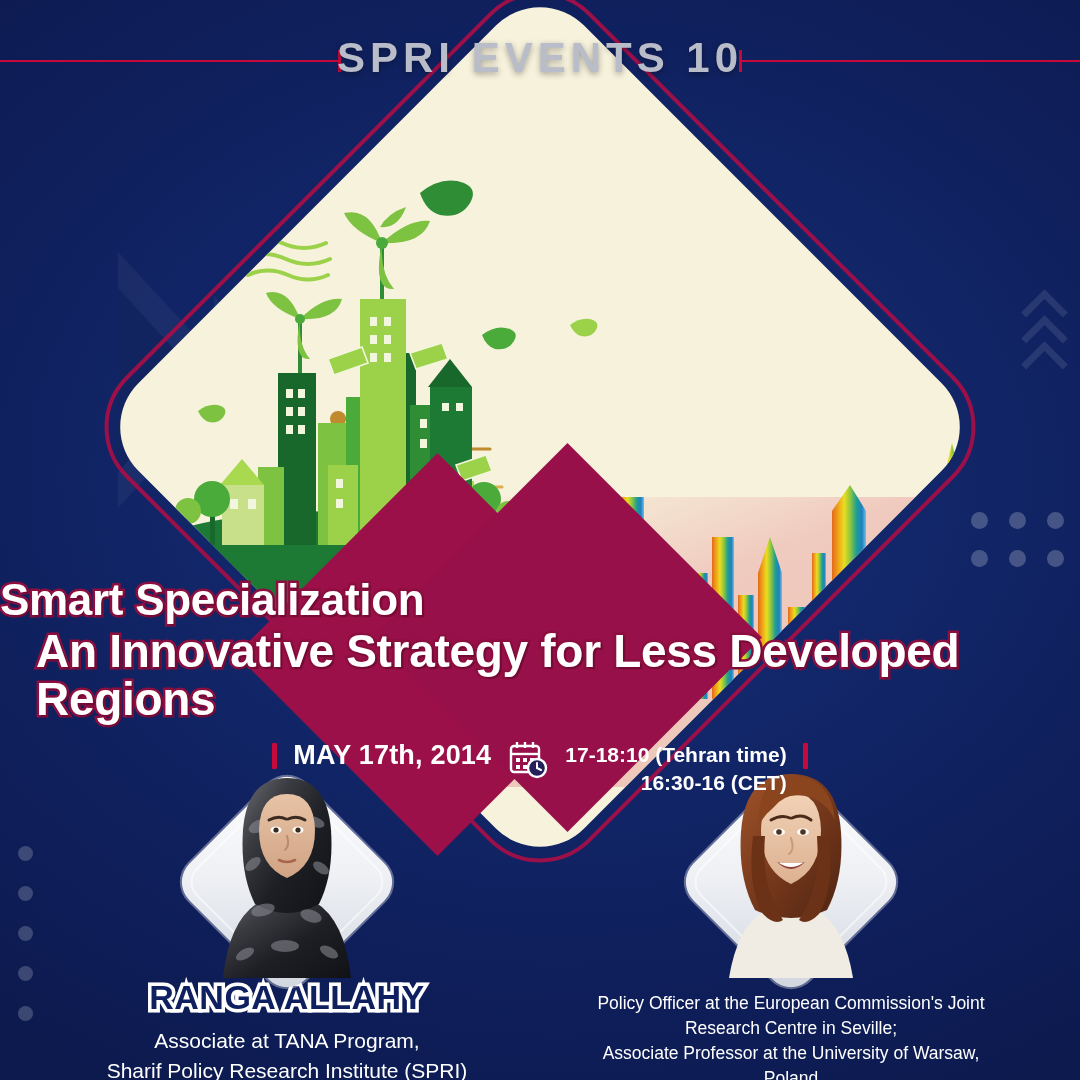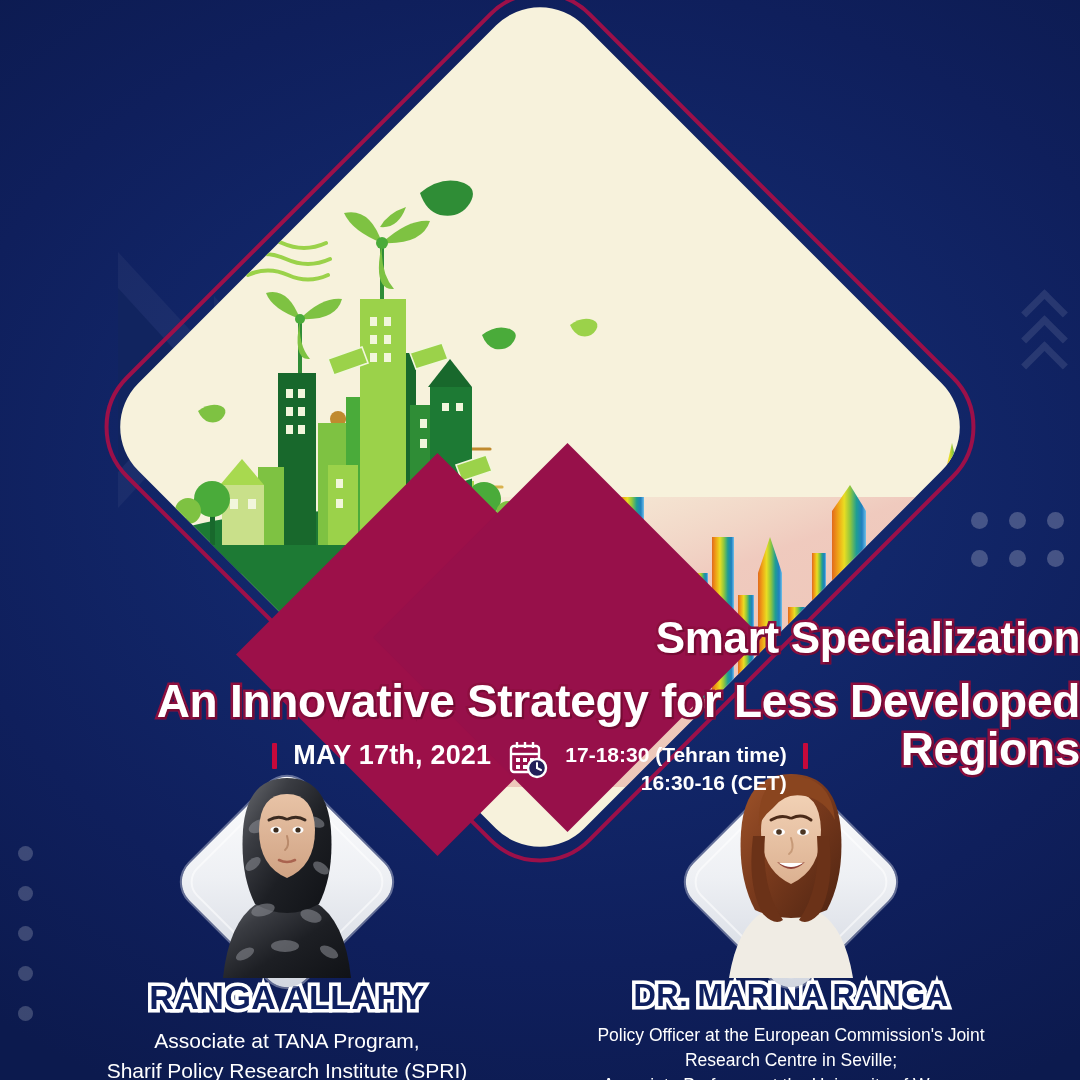--- a/index.html
+++ b/index.html
@@ -112,36 +112,36 @@
     transform:rotate(45deg);
     z-index:15;
   }
   .title-diamond.b{
     left:430px;top:500px;width:275px;height:275px;
     background:#97104a;
   }
 
   
   .title-block{
-    position:absolute;left:0;right:0;top:615px;
-    text-align:right;z-index:40;
+    position:absolute;left:0;right:0;top:577px;
+    text-align:left;z-index:40;
   }
   .title-line{
     color:#ffffff;
     font-weight:700;
     line-height:1.04;
     letter-spacing:-0.3px;
     -webkit-text-stroke:5px #8c0f3f;
     paint-order:stroke fill;
     text-shadow:
       0 0 1px #8c0f3f,
       2px 2px 0 rgba(70,6,32,.35);
   }
   .title-line.l1{font-size:44px;}
-  .title-line.l2{font-size:46px;margin-top:17px;}
+  .title-line.l2{font-size:46px;margin-top:5px;padding-left:36px;}
 
   
   .meta-row{
     position:absolute;left:0;right:0;top:736px;
     display:flex;align-items:flex-start;justify-content:center;
     gap:16px;z-index:40;
   }
   .meta-bar{
     width:5px;height:26px;background:#c6093b;margin-top:7px;border-radius:1px;
   }
@@ -215,20 +215,27 @@
     <div class="dot" style="left:1009px;top:550px;"></div>
     <div class="dot" style="left:1047px;top:550px;"></div>
 
     <div class="dot-sm" style="left:18px;top:846px;"></div>
     <div class="dot-sm" style="left:18px;top:886px;"></div>
     <div class="dot-sm" style="left:18px;top:926px;"></div>
     <div class="dot-sm" style="left:18px;top:966px;"></div>
     <div class="dot-sm" style="left:18px;top:1006px;"></div>
   </div>
 
+  <div class="header">
+    <div class="hdr-rule left"></div>
+    <div class="hdr-tick left"></div>
+    <div class="hdr-title">SPRI EVENTS 10</div>
+    <div class="hdr-tick right"></div>
+    <div class="hdr-rule right"></div>
+  </div>
 
   <div class="art-wrap">
     <div class="diamond-ring"></div>
     <div class="diamond-card">
       <div class="diamond-inner">
         <svg class="art-svg" width="900" height="720" viewBox="0 0 900 720">
           <defs>
             <linearGradient id="skyG" x1="0" y1="0" x2="1" y2="0">
               <stop offset="0%" stop-color="#e2691c"></stop>
               <stop offset="18%" stop-color="#efa317"></stop>
@@ -400,21 +407,21 @@
   <div class="title-diamond"></div>
   <div class="title-diamond b"></div>
 
   <div class="title-block">
     <div class="title-line l1">Smart Specialization</div>
     <div class="title-line l2">An Innovative Strategy for Less Developed Regions</div>
   </div>
 
   <div class="meta-row">
     <div class="meta-bar"></div>
-    <div class="meta-date">MAY 17th, 2021</div>
+    <div class="meta-date">MAY 17th, 2014</div>
     <div class="cal-icon">
       <svg width="42" height="42" viewBox="0 0 42 42">
         <g fill="none" stroke="#ffffff" stroke-width="2.4">
           <rect x="4" y="8" width="28" height="26" rx="3"></rect>
           <line x1="4" y1="16" x2="32" y2="16"></line>
           <line x1="10" y1="4" x2="10" y2="10"></line>
           <line x1="18" y1="4" x2="18" y2="10"></line>
           <line x1="26" y1="4" x2="26" y2="10"></line>
         </g>
         <g fill="#ffffff">
@@ -425,21 +432,21 @@
             <rect x="16" y="27" width="4" height="4"></rect>
         </g>
         <circle cx="30" cy="30" r="9" fill="#23205a" stroke="#ffffff" stroke-width="2.4"></circle>
         <g stroke="#ffffff" stroke-width="2" stroke-linecap="round">
           <line x1="30" y1="25" x2="30" y2="30"></line>
           <line x1="30" y1="30" x2="34" y2="32"></line>
         </g>
       </svg>
     </div>
     <div class="meta-times">
-      <div>17-18:30 (Tehran time)</div>
+      <div>17-18:10 (Tehran time)</div>
       <div>16:30-16 (CET)</div>
     </div>
     <div class="meta-bar"></div>
   </div>
 
   <div class="speaker one">
     <div class="frame">
       <div class="frame-shape"></div>
       <div class="portrait">
         <svg width="144" height="214" viewBox="0 0 144 214">
@@ -530,20 +537,19 @@
           <circle cx="60" cy="68" r="2.8" fill="#4b3522"></circle>
           <circle cx="84" cy="68" r="2.8" fill="#4b3522"></circle>
 
           <path d="M72 74 q4 12 -2 16" stroke="#c79a78" stroke-width="2" fill="none" stroke-linecap="round"></path>
 
           <path d="M58 98 q14 14 28 0 q-14 6 -28 0 Z" fill="#8f4238"></path>
           <path d="M60 99 q12 8 24 0 Z" fill="#ffffff"></path>
         </svg>
       </div>
     </div>
-    <div class="sp-name small">DR. MARINA RANGA</div>
     <div class="sp-role two">
       <div>Policy Officer at the European Commission's Joint Research Centre in Seville;</div>
       <div>Associate Professor at the University of Warsaw, Poland</div>
     </div>
   </div>
 
 </div>
 
 </body></html>

